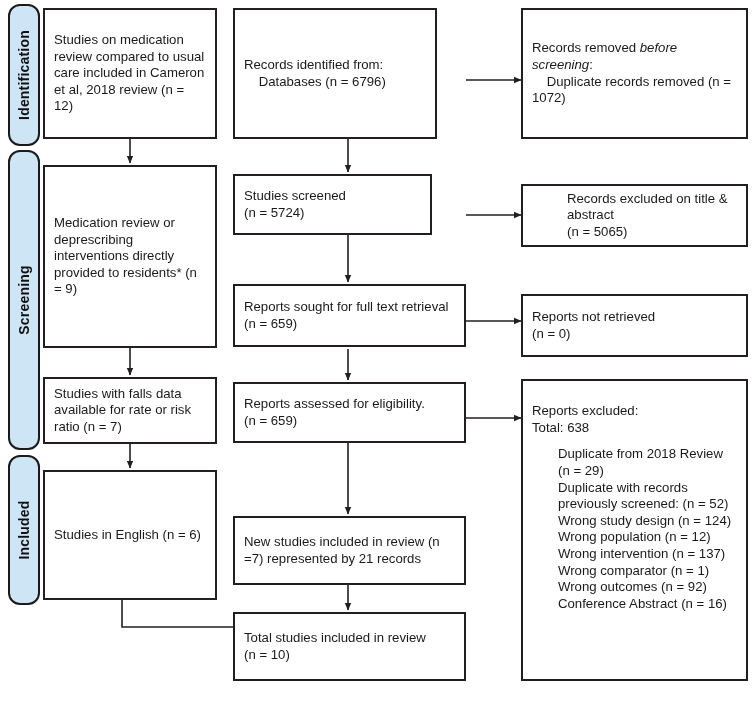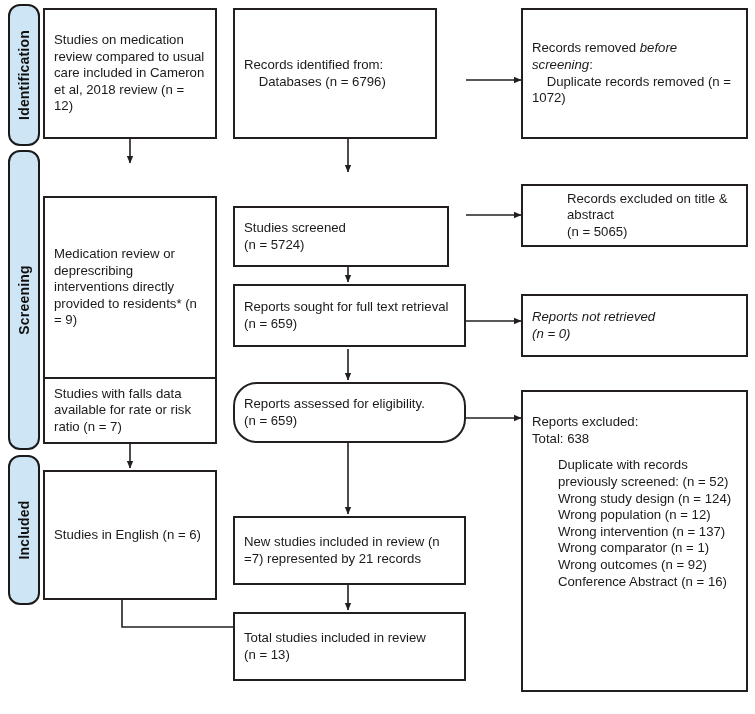--- a/index.html
+++ b/index.html
@@ -132,79 +132,80 @@
   </div>
 
   <div class="phase" style="left:8px; top:455px; width:32px; height:150px;">
     <span class="phase-label">Included</span>
   </div>
 
   <div class="box" style="left:43px; top:8px; width:174px; height:131px;">
     <span class="box-text">Studies on medication review compared to usual care included in Cameron et al, 2018 review (n = 12)</span>
   </div>
 
-  <div class="box" style="left:43px; top:165px; width:174px; height:183px;margin-top:31px;">
+  <div class="box" style="left:43px; top:165px; width:174px; height:183px;">
     <span class="box-text">Medication review or deprescribing interventions directly provided to residents* (n = 9)</span>
   </div>
 
   <div class="box" style="left:43px; top:377px; width:174px; height:67px;">
     <span class="box-text">Studies with falls data available for rate or risk ratio (n = 7)</span>
   </div>
 
   <div class="box" style="left:43px; top:470px; width:174px; height:130px;text-align:center;">
     <span class="box-text">Studies in English (n = 6)</span>
   </div>
 
   <div class="box" style="left:233px; top:8px; width:204px; height:131px;">
     <span class="box-text">Records identified from:
     Databases (n = 6796)</span>
   </div>
 
-  <div class="box" style="left:233px; top:174px; width:216px; height:61px;margin-top:32px;">
+  <div class="box" style="left:233px; top:174px; width:199px; height:61px;">
     <span class="box-text">Studies screened
 (n = 5724)</span>
   </div>
 
   <div class="box" style="left:233px; top:284px; width:233px; height:63px;">
     <span class="box-text">Reports sought for full text retrieval (n = 659)</span>
   </div>
 
-  <div class="box" style="left:233px; top:382px; width:233px; height:61px;border-radius:24px;">
+  <div class="box" style="left:233px; top:382px; width:233px; height:61px;">
     <span class="box-text">Reports assessed for eligibility.
 (n = 659)</span>
   </div>
 
   <div class="box" style="left:233px; top:516px; width:233px; height:69px;align-items:center;">
     <span class="box-text">New studies included in review (n =7) represented by 21 records</span>
   </div>
 
   <div class="box" style="left:233px; top:612px; width:233px; height:69px;">
     <span class="box-text">Total studies included in review
-(n = 13)</span>
+(n = 10)</span>
   </div>
 
   <div class="box" style="left:521px; top:8px; width:227px; height:131px;">
     <span class="box-text"><span>Records removed </span><em class="it">before screening</em><span>:
     Duplicate records removed (n = 1072)</span></span>
   </div>
 
   <div class="box" style="left:521px; top:184px; width:227px; height:63px;padding-left:44px;">
     <span class="box-text">Records excluded on title &amp; abstract
 (n = 5065)</span>
   </div>
 
-  <div class="box" style="left:521px; top:294px; width:227px; height:63px;font-style:italic;">
+  <div class="box" style="left:521px; top:294px; width:227px; height:63px;">
     <span class="box-text">Reports not retrieved
 (n = 0)</span>
   </div>
 
-  <div class="box top-align" style="left:521px; top:390px; width:227px; height:302px; display:block; padding-top:22px;">
+  <div class="box top-align" style="left:521px; top:379px; width:227px; height:302px; display:block; padding-top:22px;">
     <div class="excl-head">Reports excluded:
 Total: 638</div>
     <ul class="excl-list">
+      <li>Duplicate from 2018 Review (n = 29)</li>
       <li>Duplicate with records previously screened: (n = 52)</li>
       <li>Wrong study design (n = 124)</li>
       <li>Wrong population (n = 12)</li>
       <li>Wrong intervention (n = 137)</li>
       <li>Wrong comparator (n = 1)</li>
       <li>Wrong outcomes (n = 92)</li>
       <li>Conference Abstract (n = 16)</li>
     </ul>
   </div>
 

